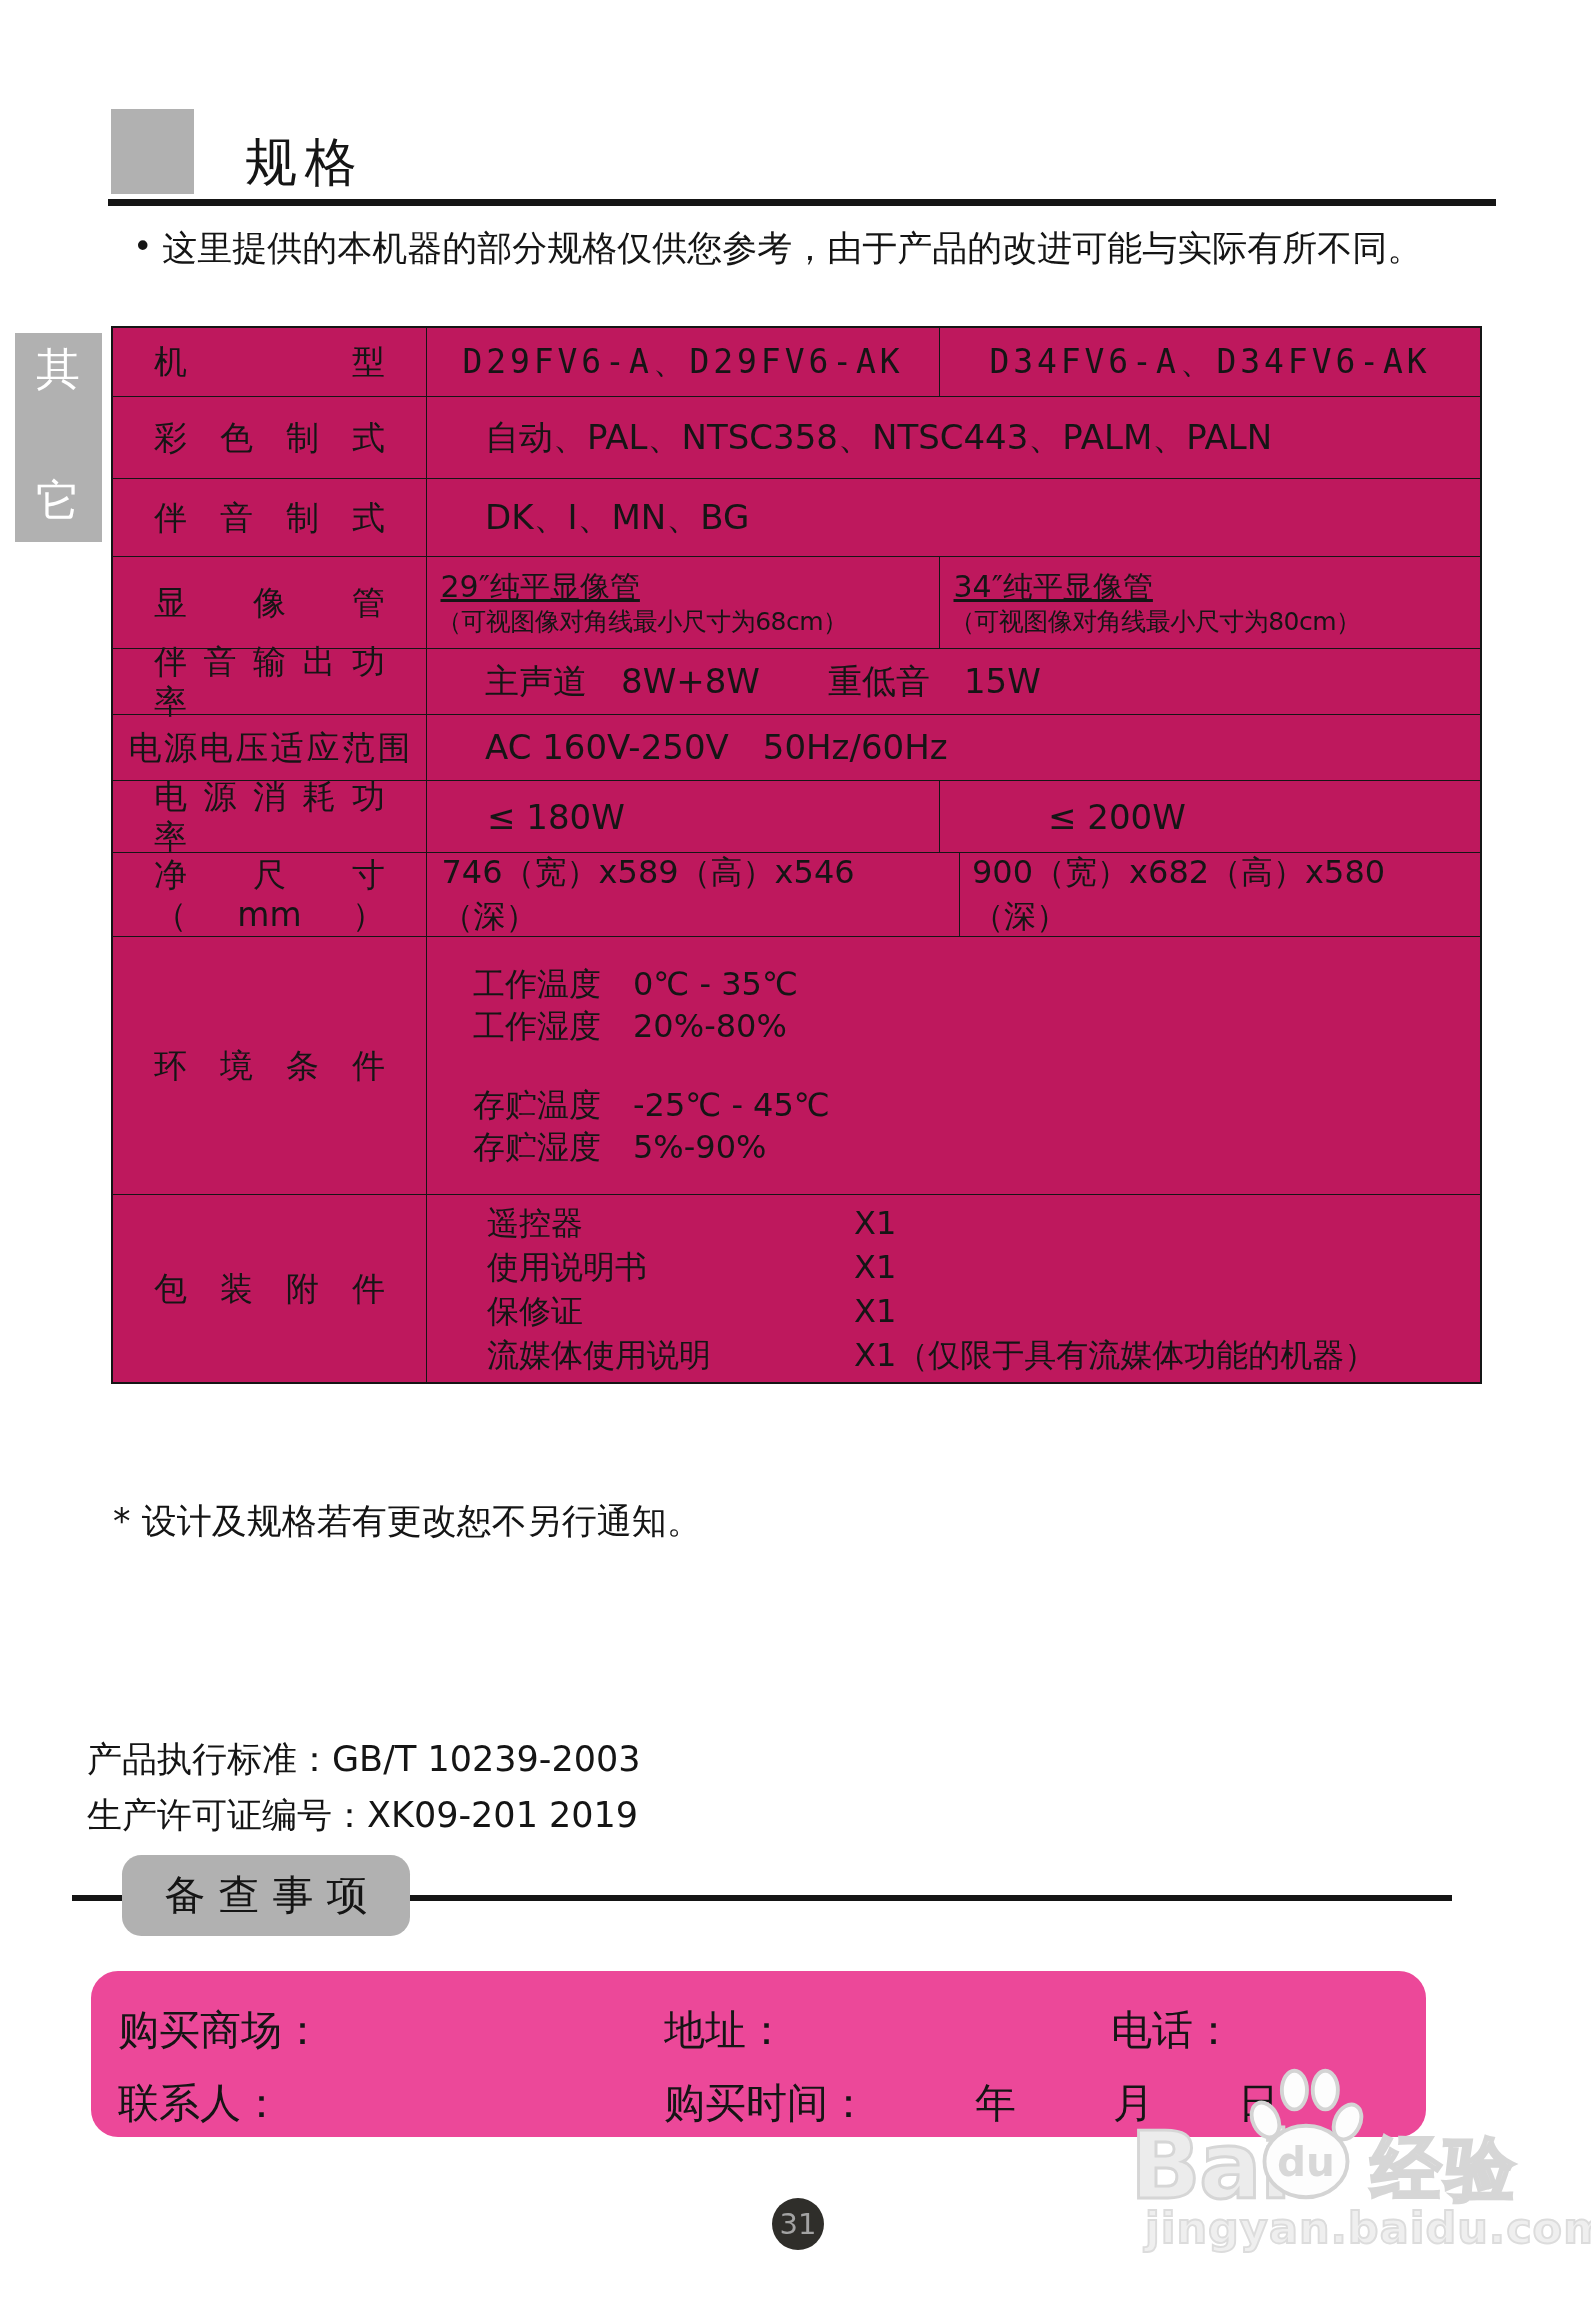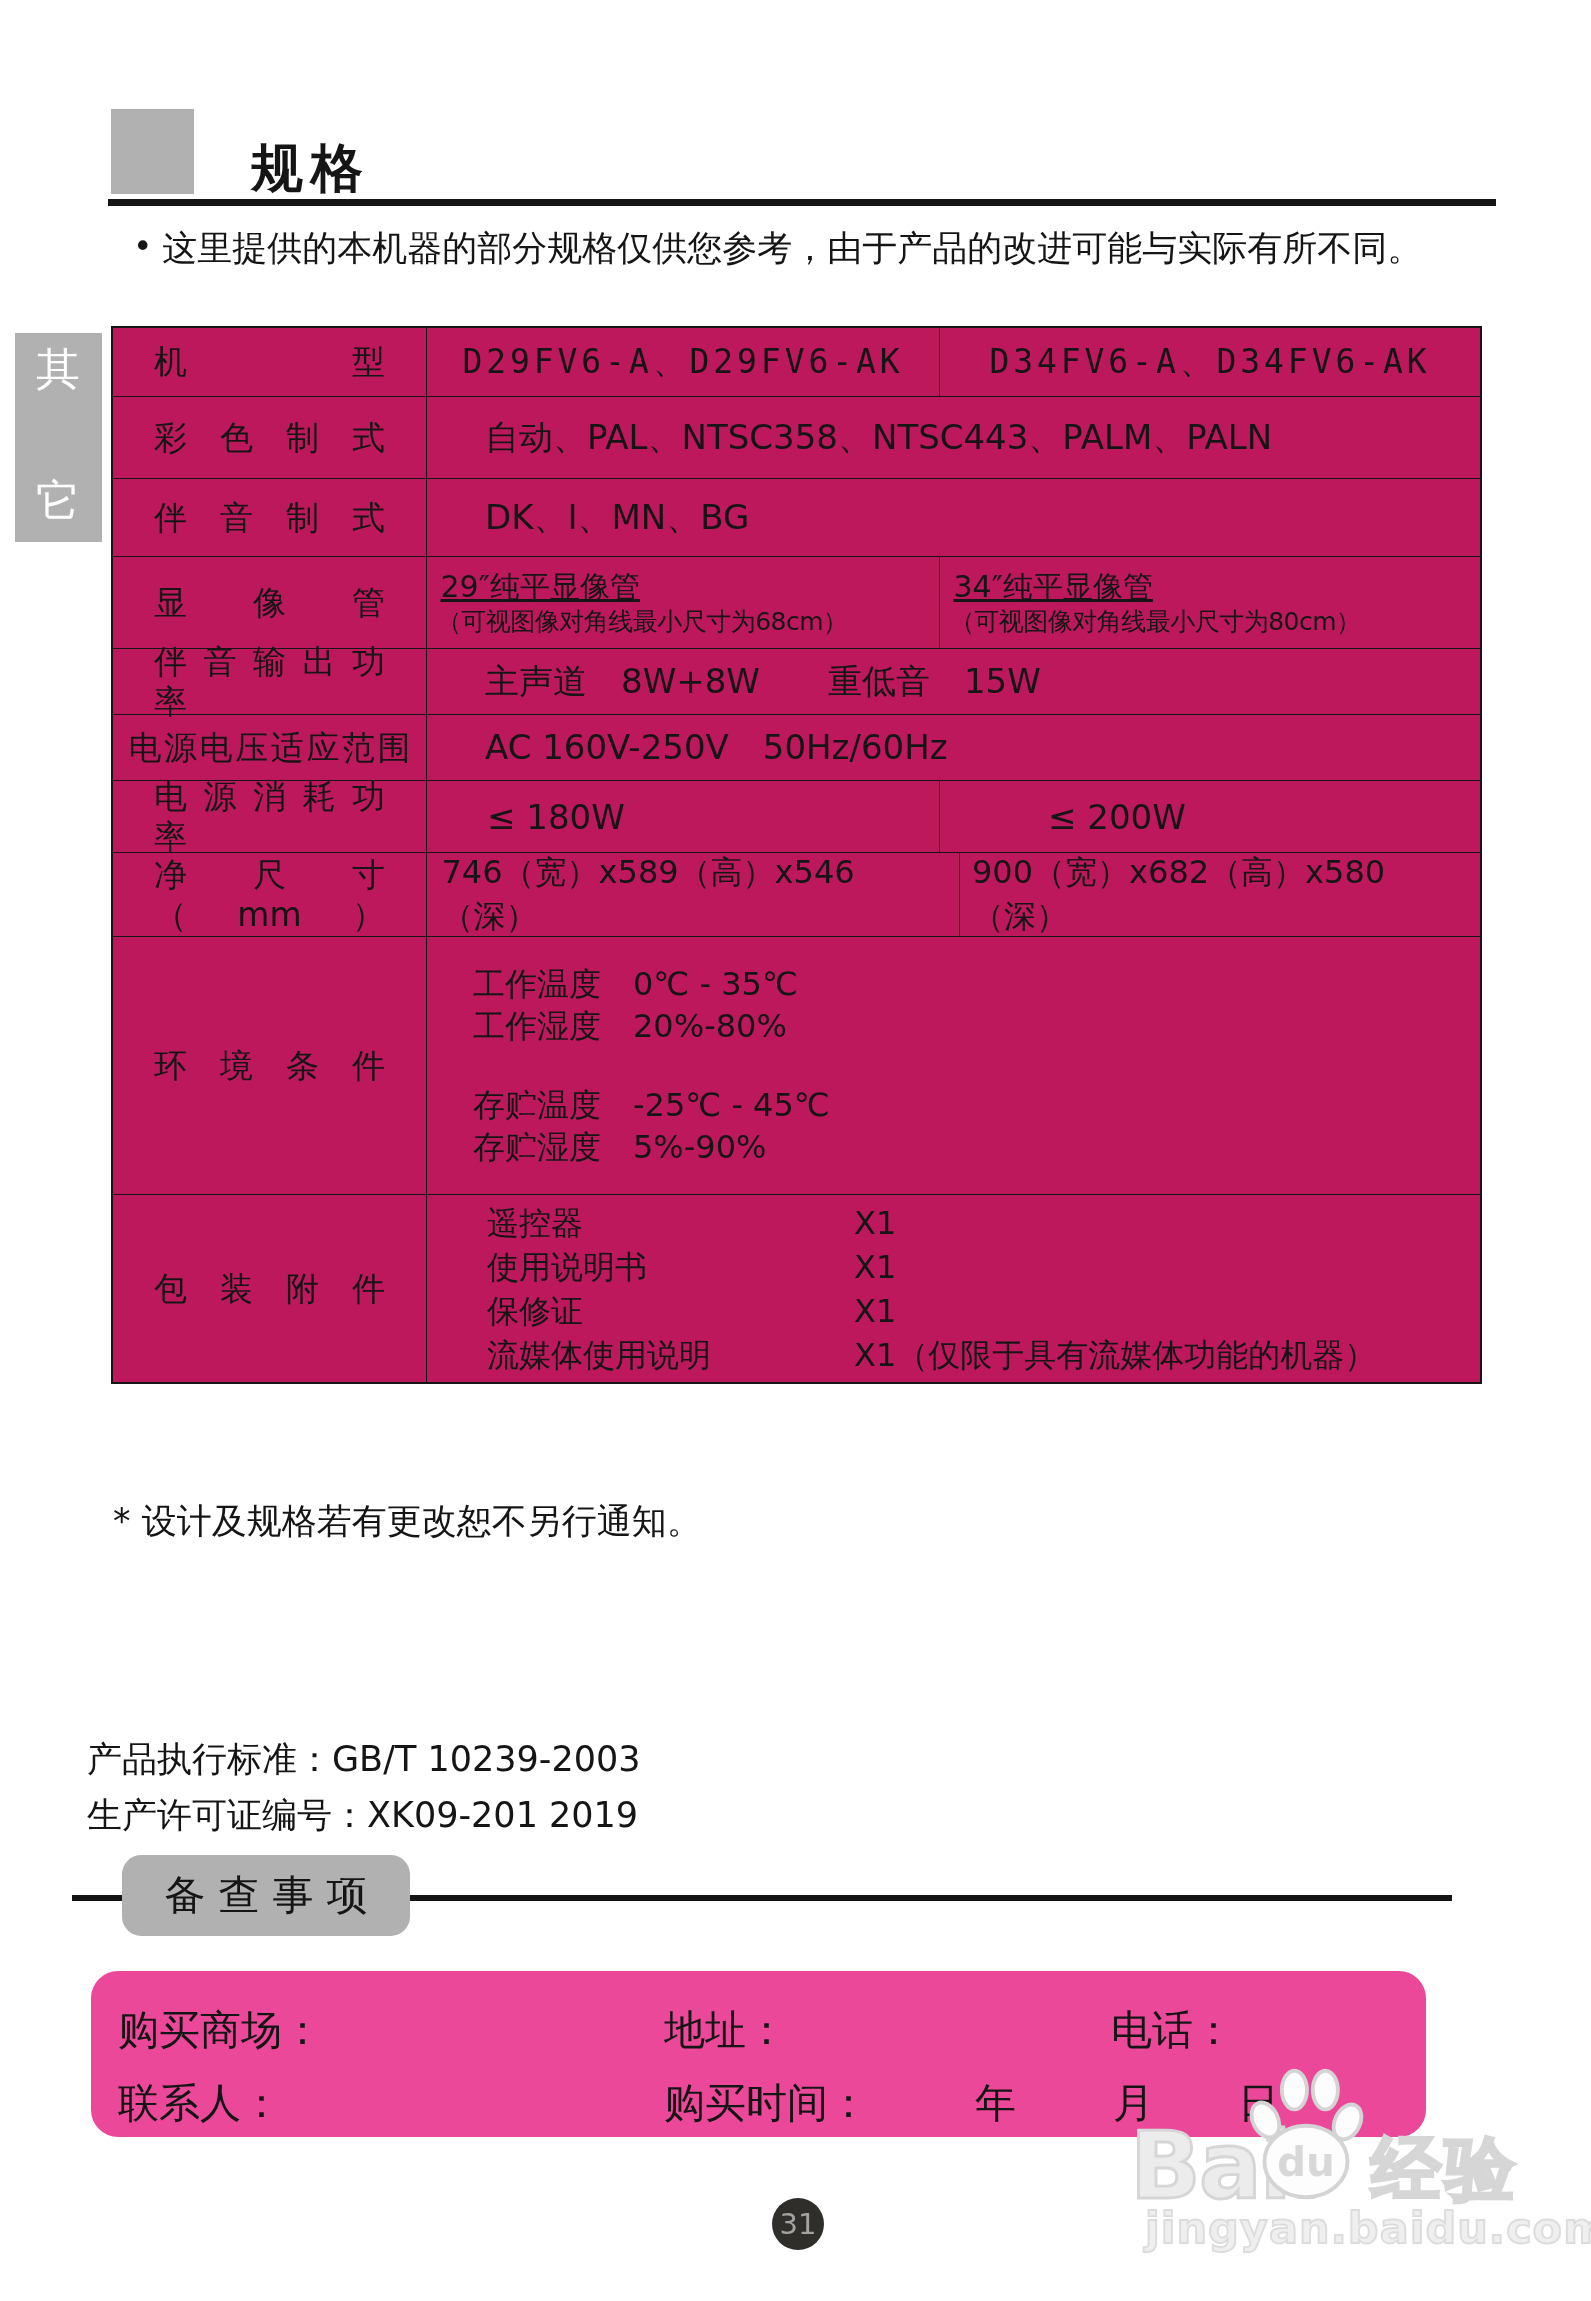--- a/index.html
+++ b/index.html
@@ -3,21 +3,21 @@
 <meta charset="utf-8">
 <style>
   html,body { margin:0; padding:0; background:#ffffff; }
   .page {
     position:relative; width:1591px; height:2302px; background:#ffffff;
     font-family:"DejaVu Sans", sans-serif; color:#151515; overflow:hidden;
   }
 
   
   .header-square { position:absolute; left:111px; top:109px; width:83px; height:85px; background:#b1b1b1; }
-  .page-title { position:absolute; left:241px; top:132px; margin:10px; font-size:52px; font-weight:bold; letter-spacing:7.7px; line-height:1; }
+  .page-title { position:absolute; left:241px; top:132px; margin:4px; font-size:52px; font-weight:normal; letter-spacing:7.7px; line-height:1; }
   .title-rule { position:absolute; left:108px; top:199px; width:1388px; height:6.8px; background:#151515; }
   .note { position:absolute; left:133px; top:225px; font-size:35px; white-space:nowrap; }
   .note .bullet { display:inline-block; margin-right:9.7px; font-size:33px; vertical-align:1.9px; }
 
   
   .side-tab {
     position:absolute; left:14.5px; top:333px; width:87px; height:209px; background:#b1b1b1;
     color:#ffffff; display:flex; flex-direction:column; justify-content:space-between; align-items:center;
     padding:13.5px 0 19.3px; box-sizing:border-box; font-size:44px; line-height:1;
   }

